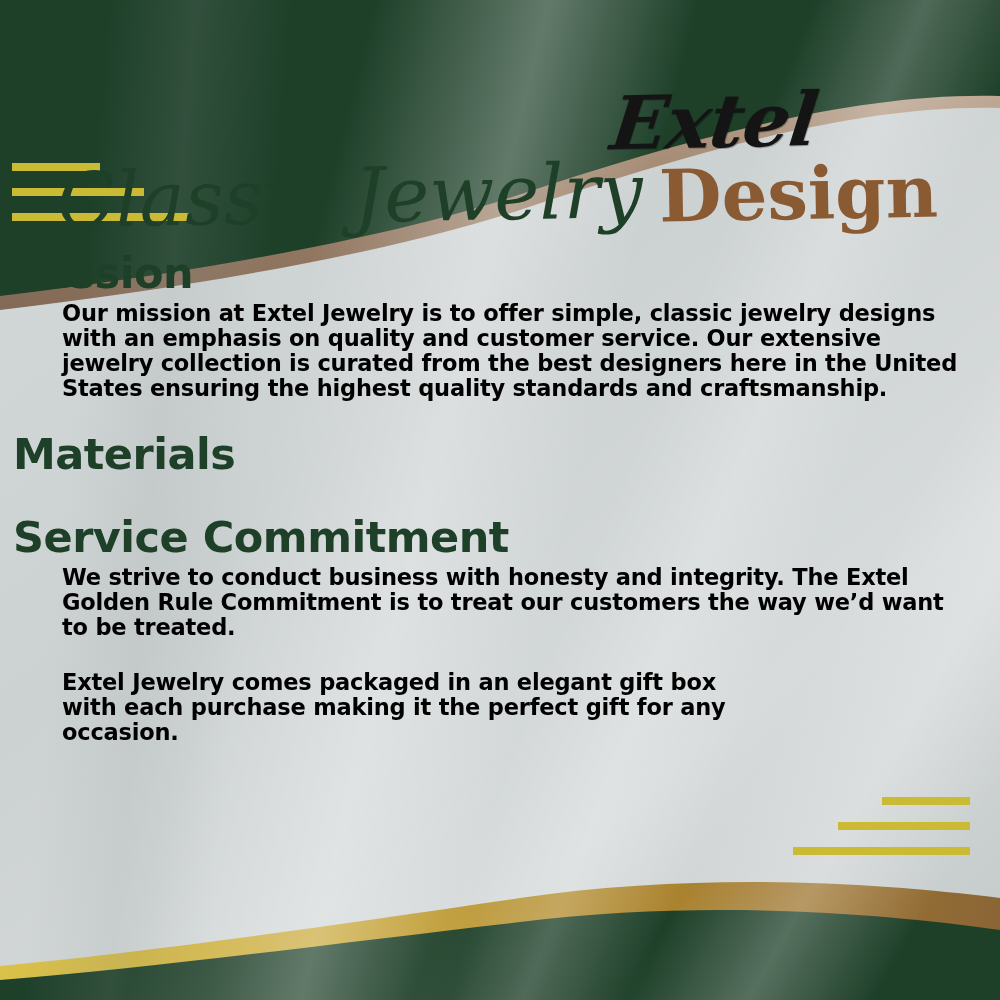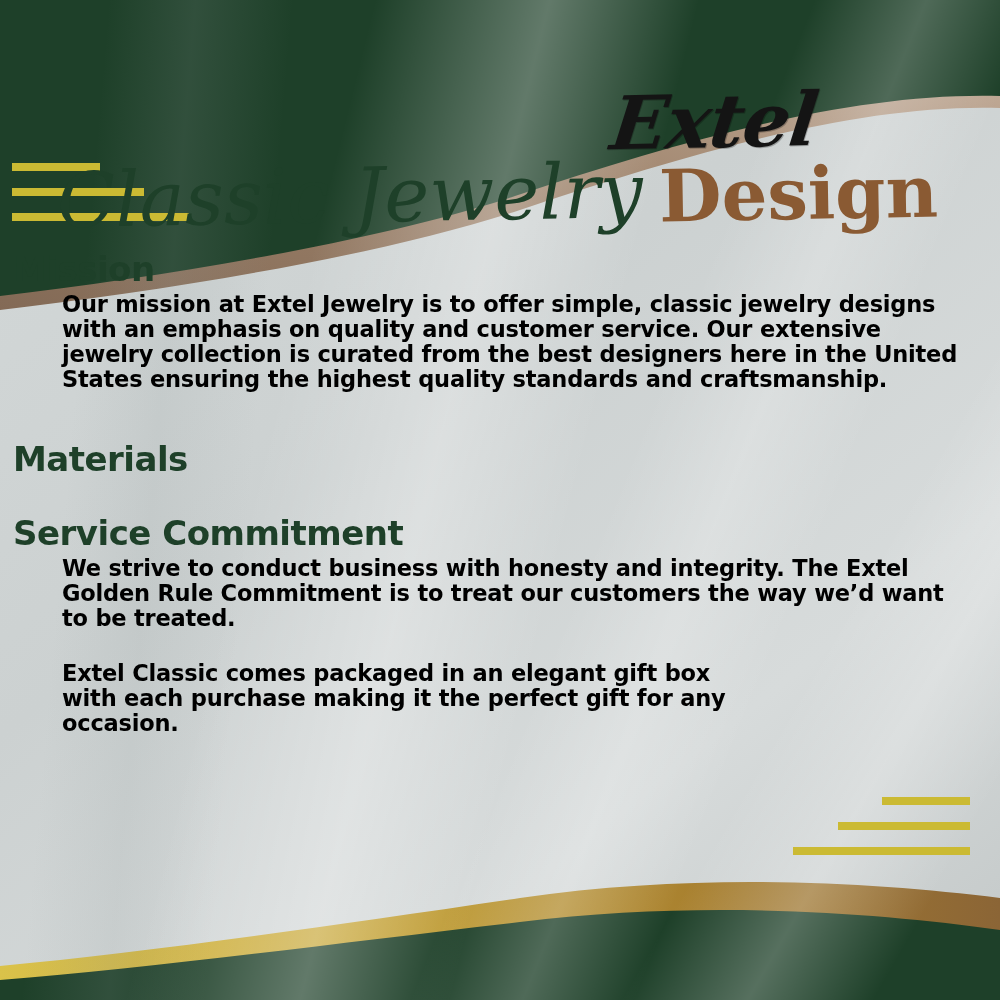--- a/index.html
+++ b/index.html
@@ -108,37 +108,37 @@
   .content {
     position: absolute;
     left: 0;
     top: 252px;
     width: 1000px;
   }
   .section { margin-bottom: 0; }
   .section-heading {
     font-family: "DejaVu Sans", sans-serif;
     font-weight: 700;
-    font-size: 34px;
+    font-size: 43px;
     line-height: 1.0;
     color: #1e4029;
     margin: 0 0 6px 13px;
     letter-spacing: -0.5px;
   }
   .section-body {
     font-family: "DejaVu Sans", sans-serif;
     font-weight: 700;
     font-size: 22.5px;
     line-height: 25px;
     color: #000000;
     margin: 0 30px 0 62px;
     letter-spacing: -0.2px;
   }
   .sec-mission   { margin-top: 0px; }
-  .sec-materials { margin-top: 50px; }
+  .sec-materials { margin-top: 32px; }
   .sec-service   { margin-top: 40px; }
   .sec-giftbox   { margin-top: 30px; }
   .sec-giftbox .section-body { margin-right: 240px; }
 </style>
 </head>
 <body>
 
 <div id="poster">
 
   <svg class="bg-svg" viewBox="0 0 1000 1000" preserveAspectRatio="none">
@@ -204,17 +204,17 @@
     <div class="section sec-materials">
       <h2 class="section-heading">Materials</h2>
     </div>
 
     <div class="section sec-service">
       <h2 class="section-heading">Service Commitment</h2>
       <p class="section-body">We strive to conduct business with honesty and integrity. The Extel Golden Rule Commitment is to treat our customers the way we’d want to be treated.</p>
     </div>
 
     <div class="section sec-giftbox">
-      <p class="section-body">Extel Classic comes packaged in an elegant gift box with each purchase making it the perfect gift for any occasion.</p>
+      <p class="section-body">Extel Jewelry comes packaged in an elegant gift box with each purchase making it the perfect gift for any occasion.</p>
     </div>
 
   </div>
 </div>
 
 </body></html>

